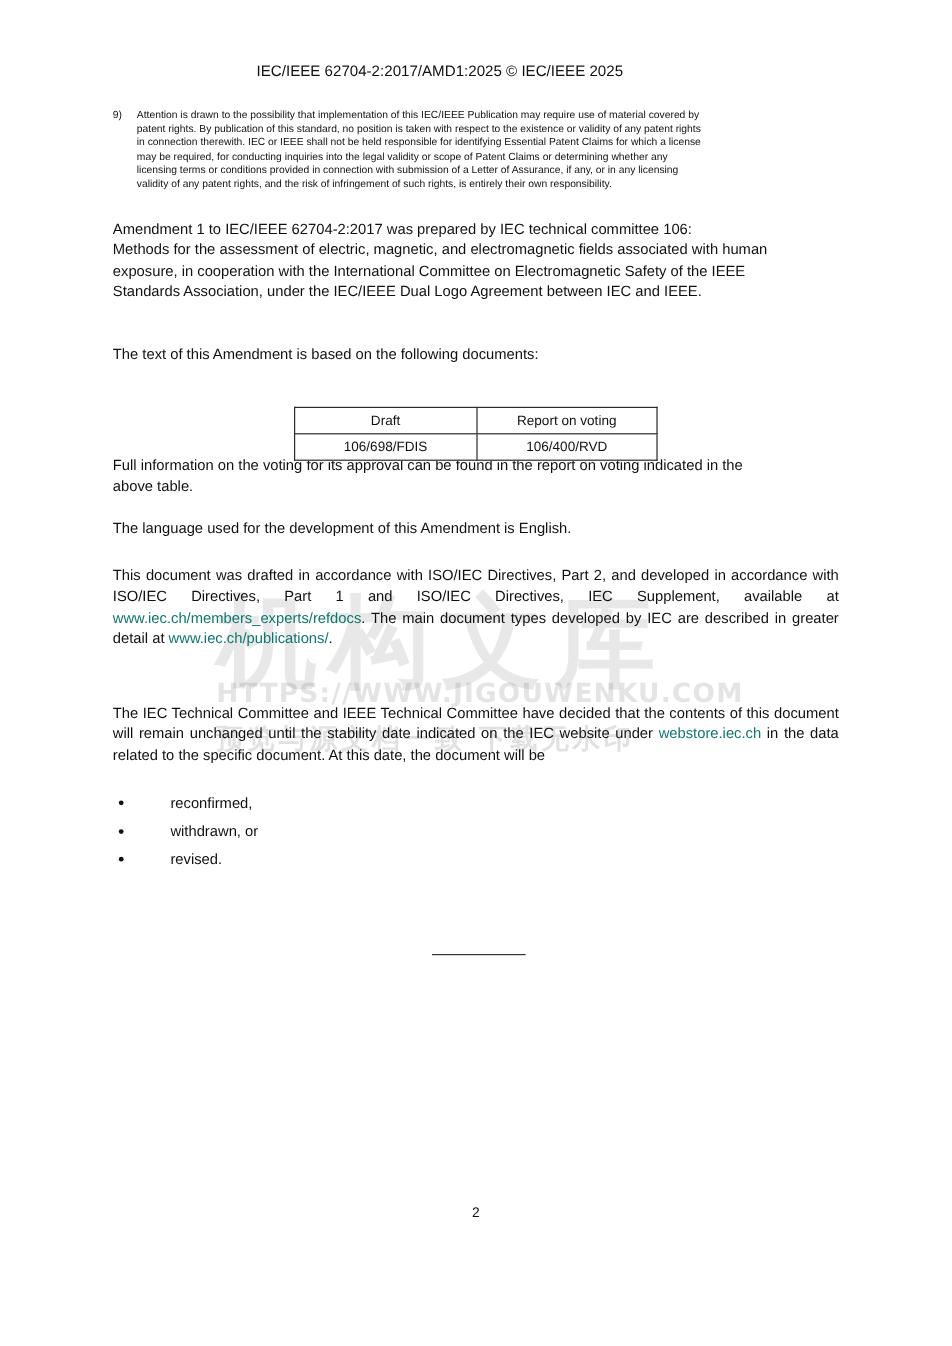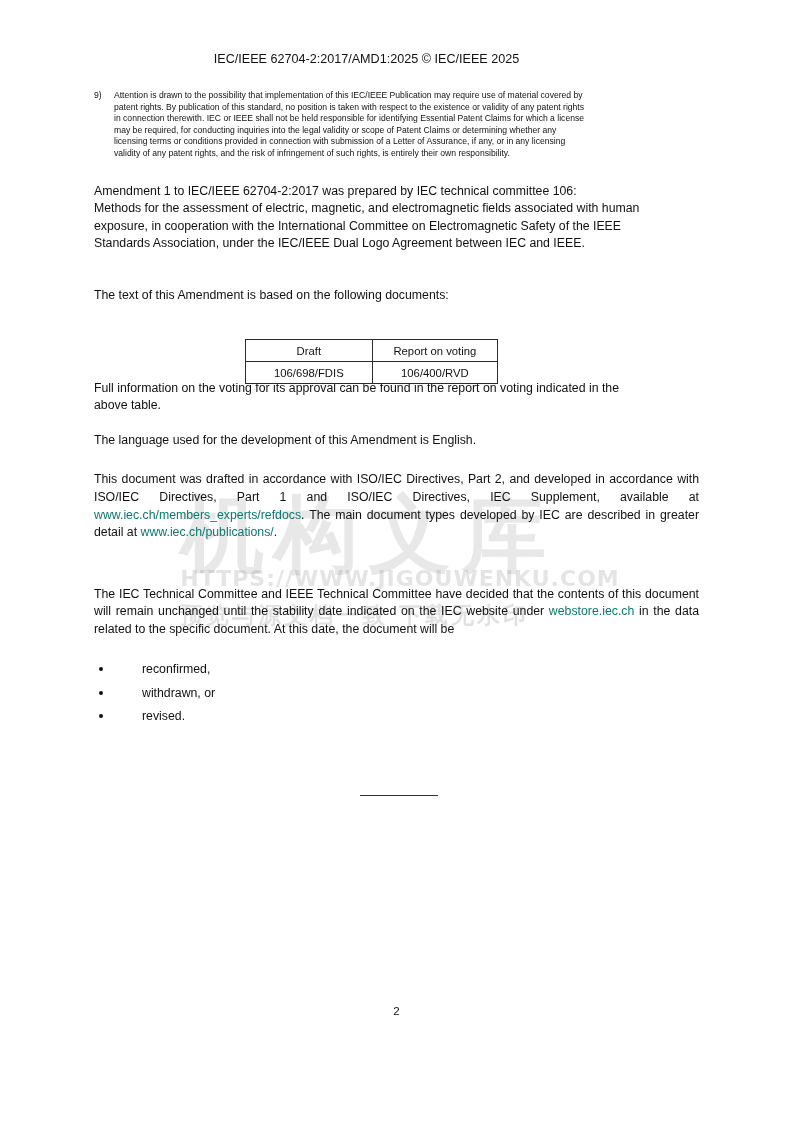--- a/index.html
+++ b/index.html
@@ -144,21 +144,21 @@
 
   
   .vote-table-wrap {
     position: absolute;
     left: 245px;
     top: 339px;
     z-index: 2;
   }
   table.vote-table {
     border-collapse: collapse;
-    width: 253px;
+    width: 303px;
     background: #fff;
   }
   table.vote-table td {
     border: 1px solid #2b2b2b;
     height: 21px;
     text-align: center;
     font-size: 11.3px;
     color: #111;
     padding: 0 4px;
   }

